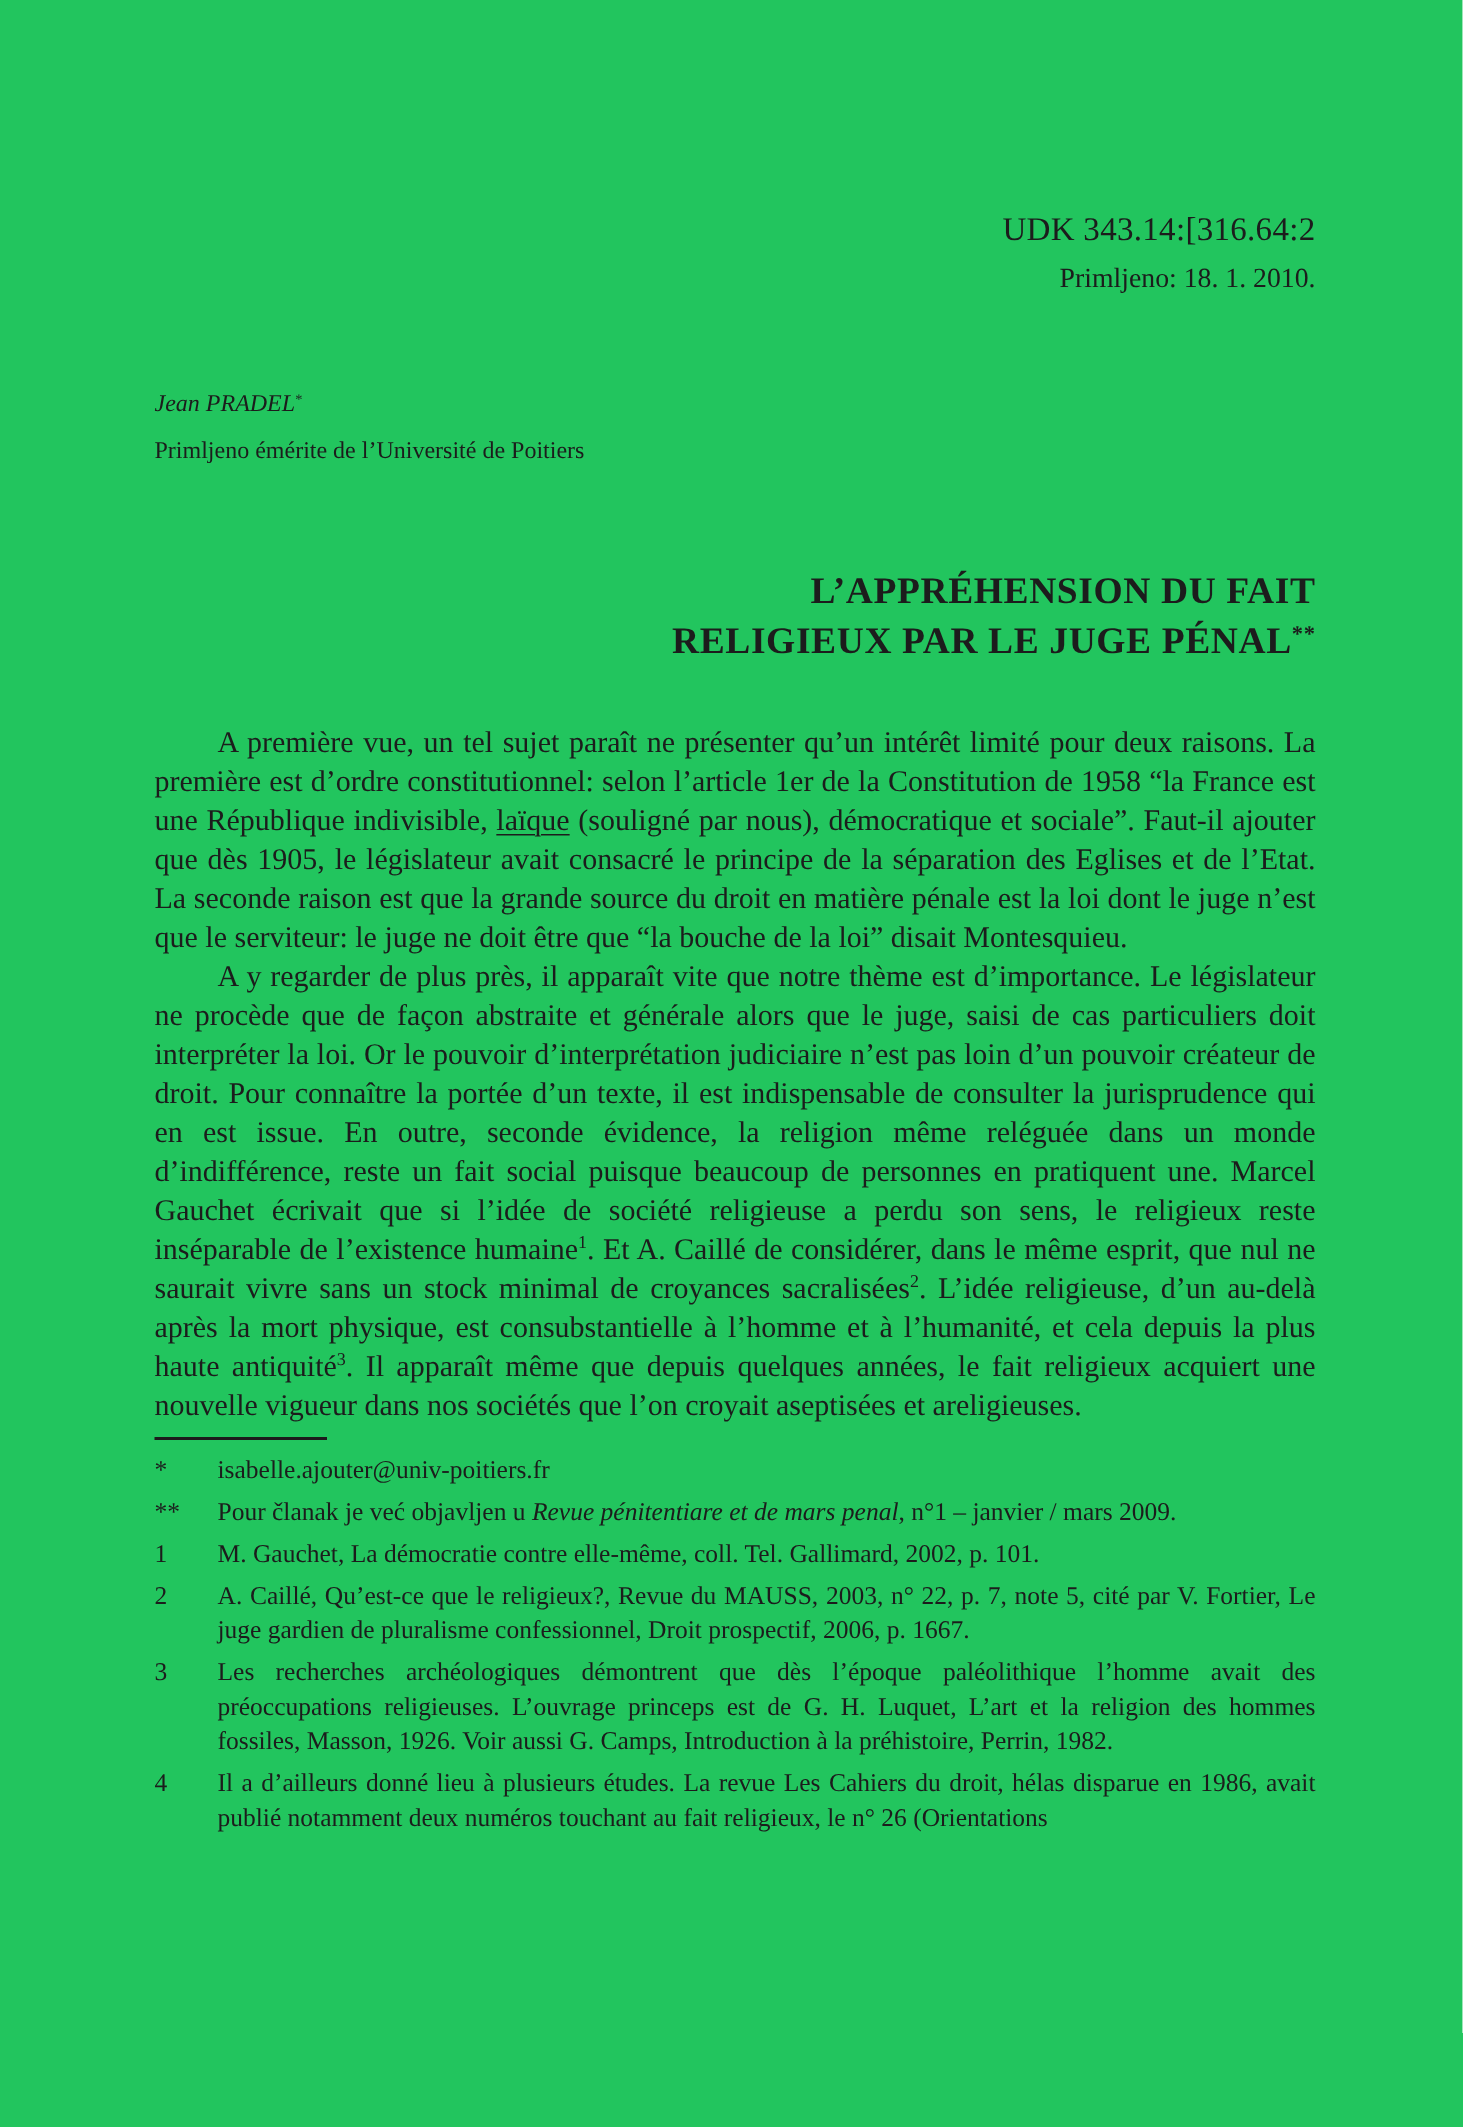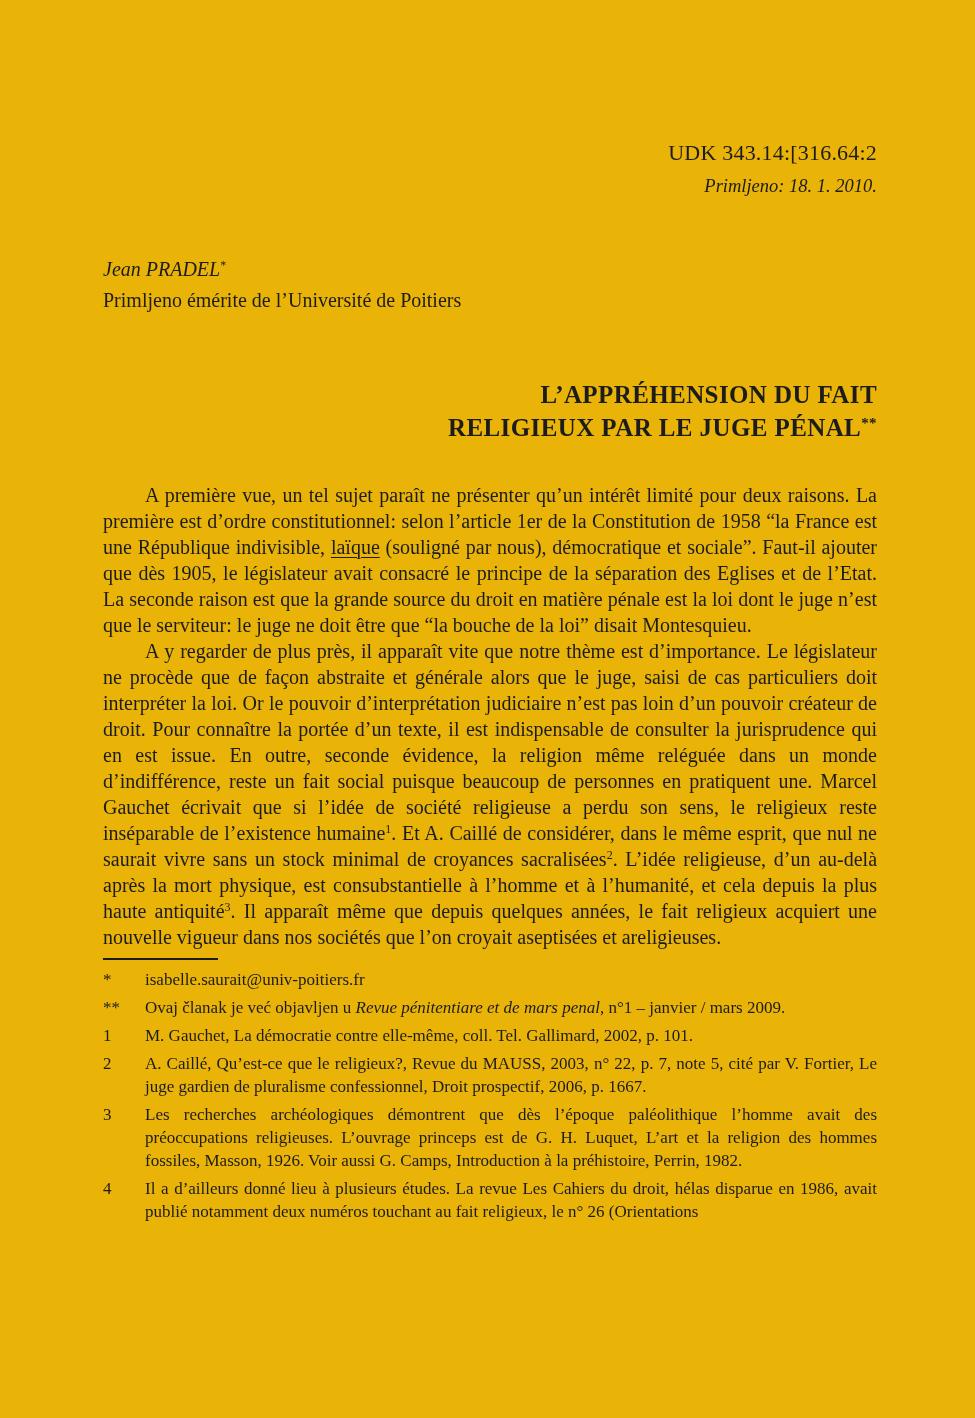--- a/index.html
+++ b/index.html
@@ -4,21 +4,21 @@
 <style>
   html, body {
     margin: 0;
     padding: 0;
     background: #ffffff;
   }
   .page {
     position: relative;
     width: 975px;
     height: 1418px;
-    background: #eab308;
+    background: #22c55e;
     color: #1c1c1c;
     font-family: "Liberation Serif", "DejaVu Serif", serif;
     box-sizing: border-box;
     padding: 0 98px 0 103px;
     overflow: hidden;
     -webkit-font-smoothing: antialiased;
   }
   
   .hdr {
     padding-top: 140px;
@@ -26,26 +26,25 @@
   }
   .udk {
     font-size: 22px;
     line-height: 26px;
     letter-spacing: 0.2px;
   }
   .received {
     font-size: 18.5px;
     line-height: 24px;
     margin-top: 8px;
-    font-style: italic;
   }
   
   .author {
     margin-top: 56px;
-    font-size: 20px;
+    font-size: 16px;
     line-height: 31px;
   }
   .i { font-style: italic; }
   sup.mk, sup.fnref {
     font-size: 60%;
     line-height: 0;
     vertical-align: baseline;
     position: relative;
     top: -0.55em;
   }
@@ -121,25 +120,25 @@
   <section class="bodytext">
     <p><span>A première vue, un tel sujet paraît ne présenter qu’un intérêt limité pour deux raisons. La première est d’ordre constitutionnel: selon l’article 1er de la Constitution de 1958 “la France est une République indivisible, </span><span class="u">laïque</span><span> (souligné par nous), démocratique et sociale”. Faut-il ajouter que dès 1905, le législateur avait consacré le principe de la séparation des Eglises et de l’Etat. La seconde raison est que la grande source du droit en matière pénale est la loi dont le juge n’est que le serviteur: le juge ne doit être que “la bouche de la loi” disait Montesquieu.</span></p>
     <p><span>A y regarder de plus près, il apparaît vite que notre thème est d’importance. Le législateur ne procède que de façon abstraite et générale alors que le juge, saisi de cas particuliers doit interpréter la loi. Or le pouvoir d’interprétation judiciaire n’est pas loin d’un pouvoir créateur de droit. Pour connaître la portée d’un texte, il est indispensable de consulter la jurisprudence qui en est issue. En outre, seconde évidence, la religion même reléguée dans un monde d’indifférence, reste un fait social puisque beaucoup de personnes en pratiquent une. Marcel Gauchet écrivait que si l’idée de société religieuse a perdu son sens, le religieux reste inséparable de l’existence humaine</span><sup class="fnref">1</sup><span>. Et A. Caillé de considérer, dans le même esprit, que nul ne saurait vivre sans un stock minimal de croyances sacralisées</span><sup class="fnref">2</sup><span>. L’idée religieuse, d’un au-delà après la mort physique, est consubstantielle à l’homme et à l’humanité, et cela depuis la plus haute antiquité</span><sup class="fnref">3</sup><span>. Il apparaît même que depuis quelques années, le fait religieux acquiert une nouvelle vigueur dans nos sociétés que l’on croyait aseptisées et areligieuses.</span></p>
   </section>
 
   <div class="fnsep"></div>
 
   <section class="footnotes">
     <div class="fn">
       <span class="fn-marker">*</span>
-      <span class="fn-text">isabelle.saurait@univ-poitiers.fr</span>
+      <span class="fn-text">isabelle.ajouter@univ-poitiers.fr</span>
     </div>
     <div class="fn">
       <span class="fn-marker">**</span>
-      <span class="fn-text"><span>Ovaj članak je već objavljen u </span><span class="i">Revue pénitentiare et de mars penal</span><span>, n°1 – janvier / mars 2009.</span></span>
+      <span class="fn-text"><span>Pour članak je već objavljen u </span><span class="i">Revue pénitentiare et de mars penal</span><span>, n°1 – janvier / mars 2009.</span></span>
     </div>
     <div class="fn">
       <span class="fn-marker">1</span>
       <span class="fn-text">M. Gauchet, La démocratie contre elle-même, coll. Tel. Gallimard, 2002, p. 101.</span>
     </div>
     <div class="fn">
       <span class="fn-marker">2</span>
       <span class="fn-text">A. Caillé, Qu’est-ce que le religieux?, Revue du MAUSS, 2003, n° 22, p. 7, note 5, cité par V. Fortier, Le juge gardien de pluralisme confessionnel, Droit prospectif, 2006, p. 1667.</span>
     </div>
     <div class="fn">

